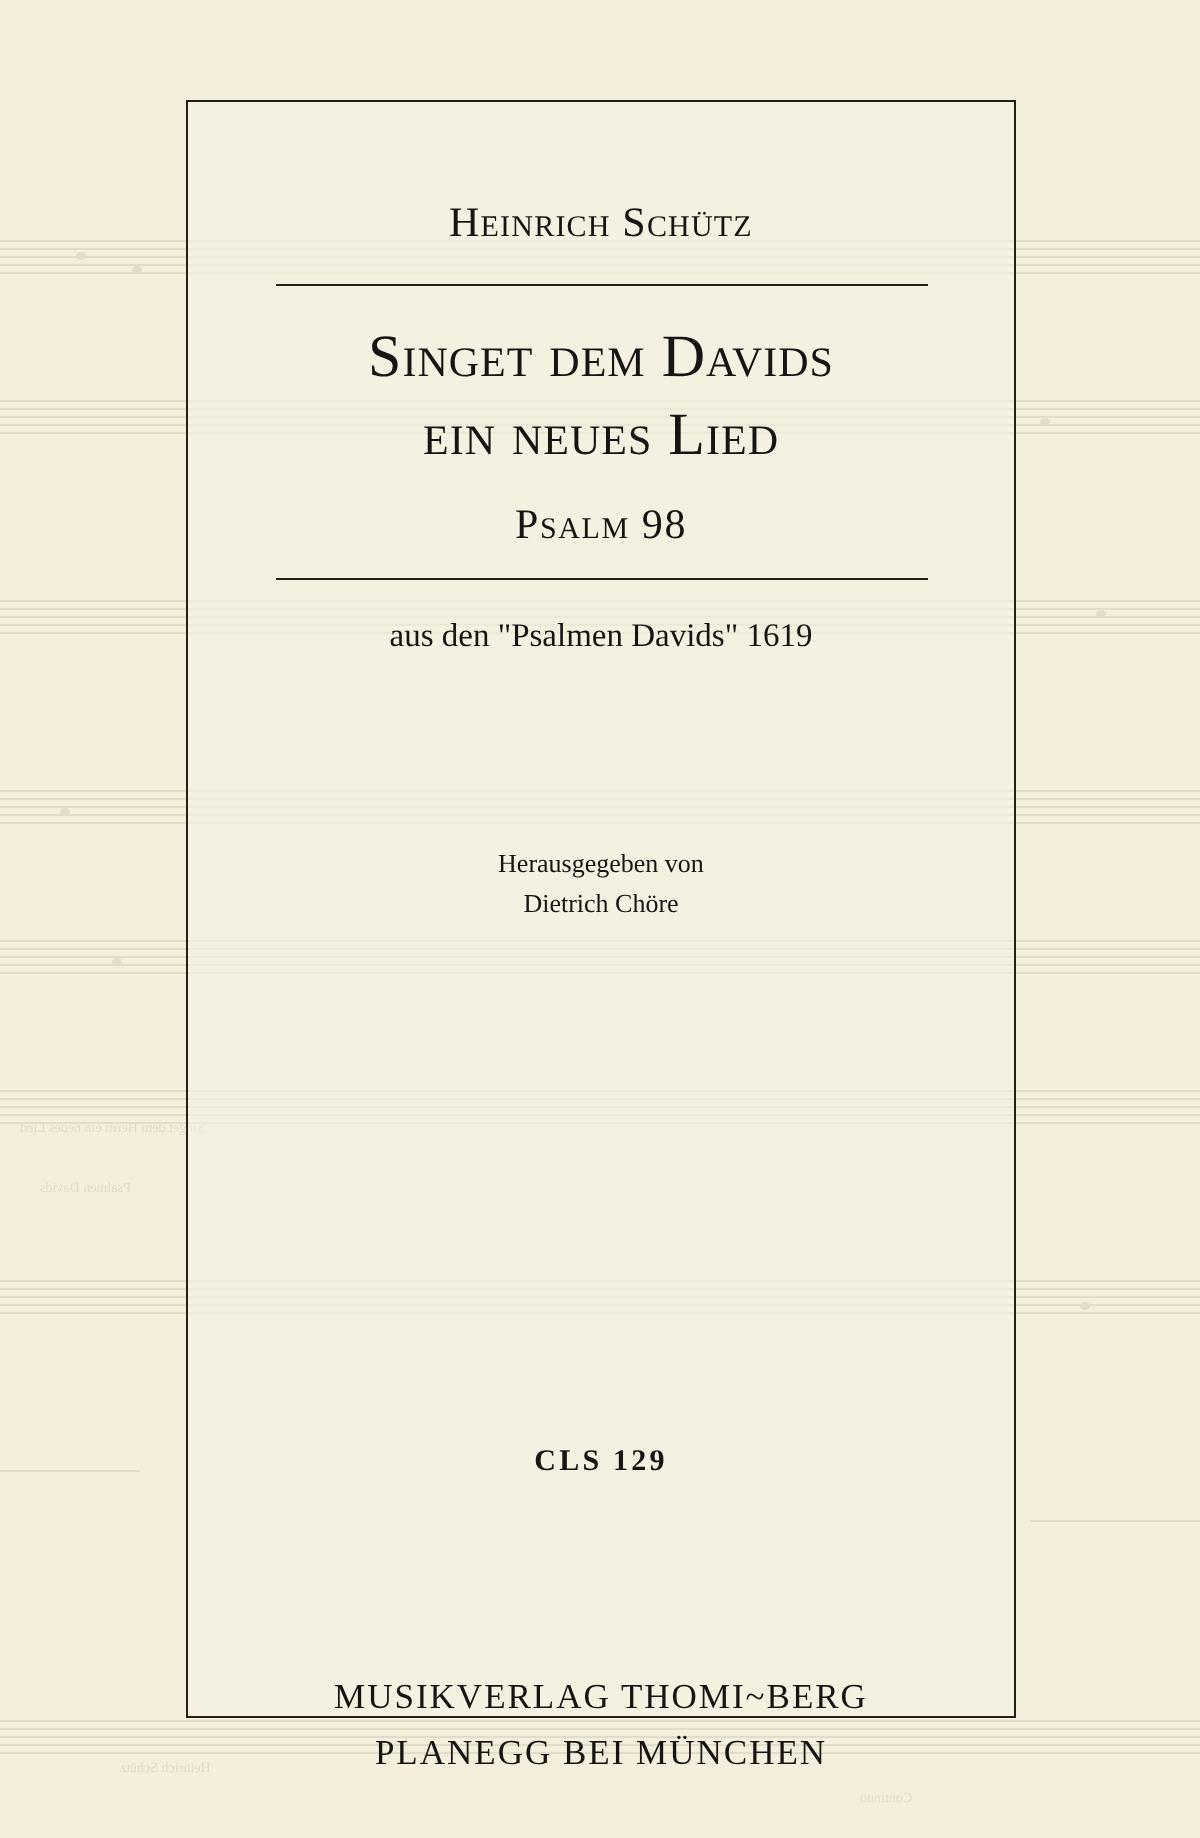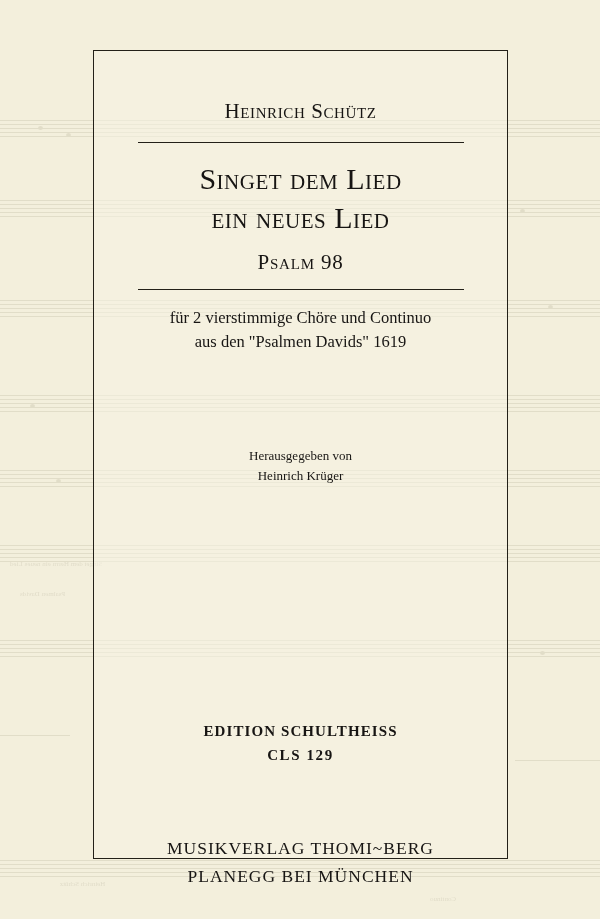--- a/index.html
+++ b/index.html
@@ -233,39 +233,37 @@
 </div>
 
 <div class="page-frame">
   <div class="inner">
 
     <div class="composer">Heinrich Schütz</div>
 
     <div class="rule"></div>
 
     <div class="title">
-      <span class="l1">Singet dem Lied</span>
+      <span class="l1">Singet dem Davids</span>
       <span class="l2">ein neues Lied</span>
     </div>
     <div class="psalm">Psalm 98</div>
 
     <div class="rule2"></div>
 
     <div class="scoring">
-      <div>für 2 vierstimmige Chöre und Continuo</div>
       <div>aus den "Psalmen Davids" 1619</div>
     </div>
 
     <div class="editor">
       <div>Herausgegeben von</div>
-      <div>Heinrich Krüger</div>
+      <div>Dietrich Chöre</div>
     </div>
 
     <div class="publisher-block">
-      <div>EDITION SCHULTHEISS</div>
       <div class="plate">CLS  129</div>
     </div>
 
     <div class="imprint">
       <div>MUSIKVERLAG  THOMI~BERG</div>
       <div>PLANEGG BEI MÜNCHEN</div>
     </div>
 
   </div>
 </div>

